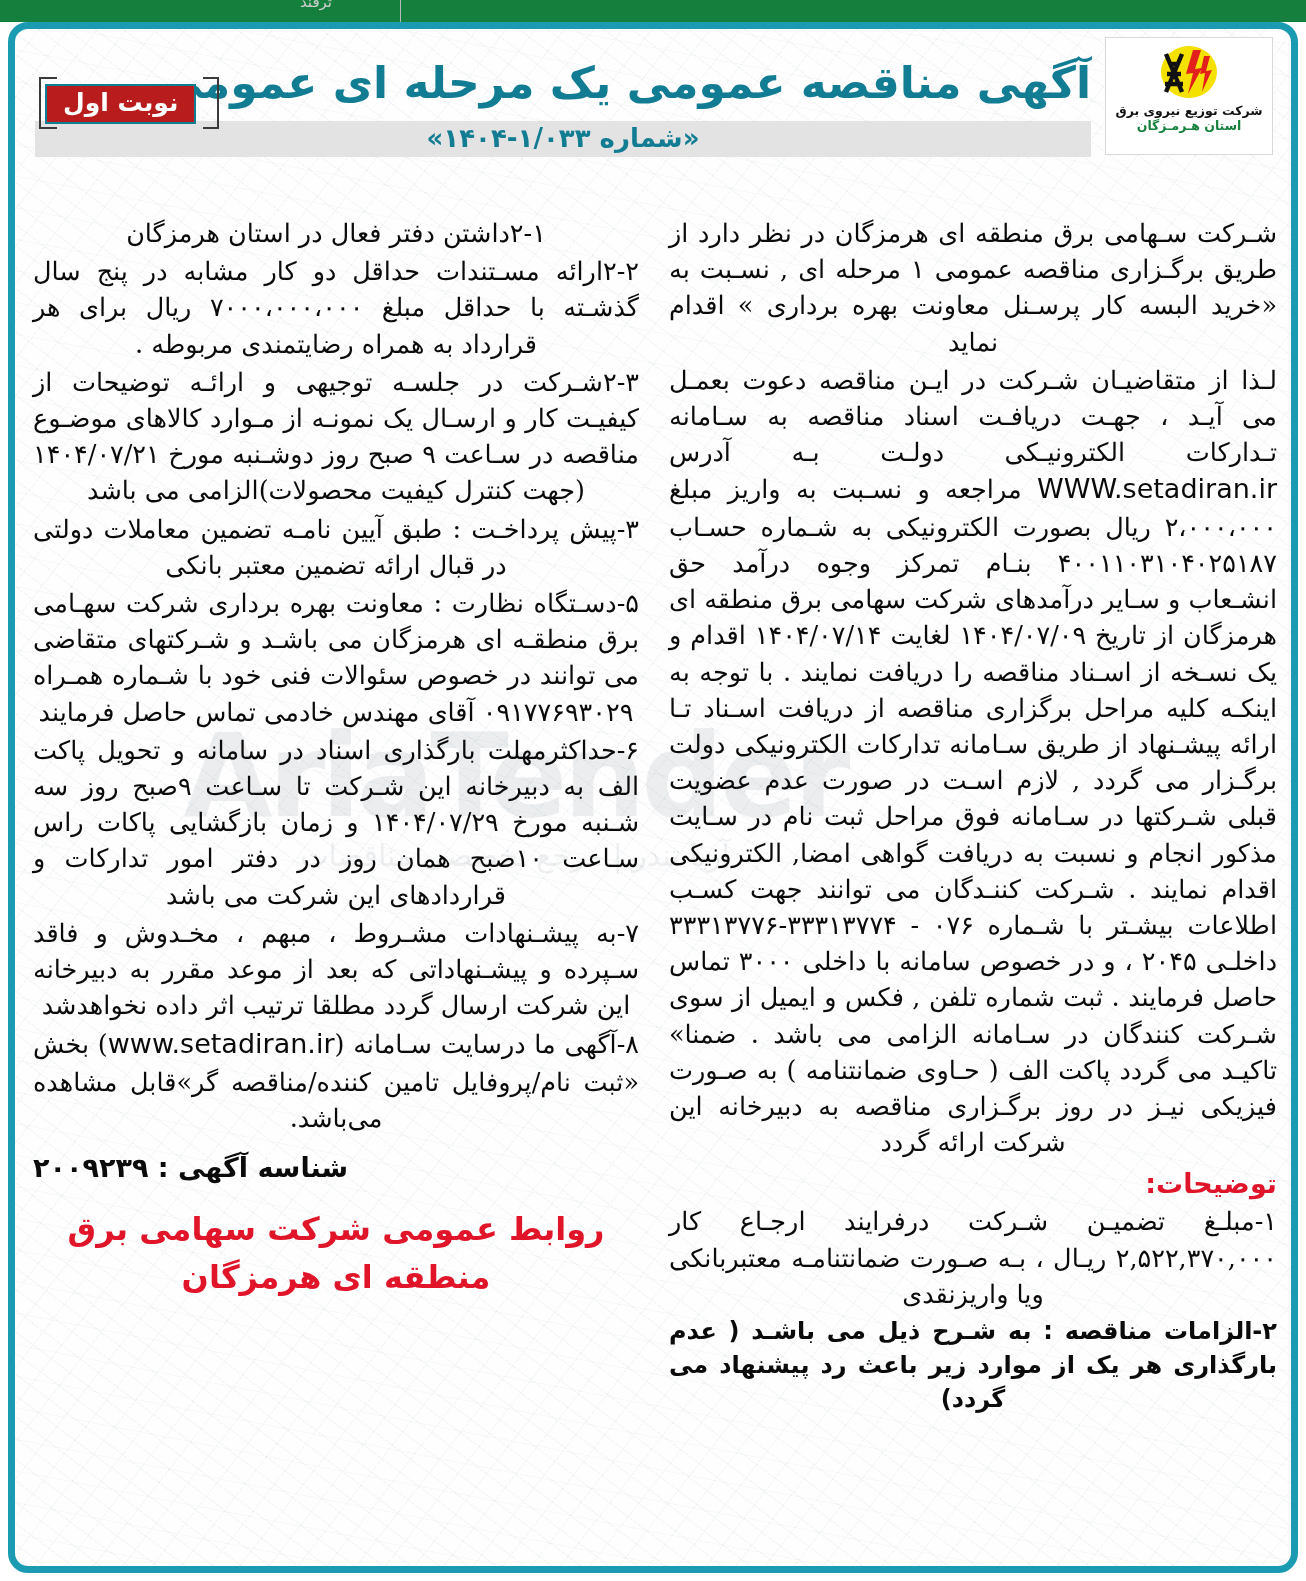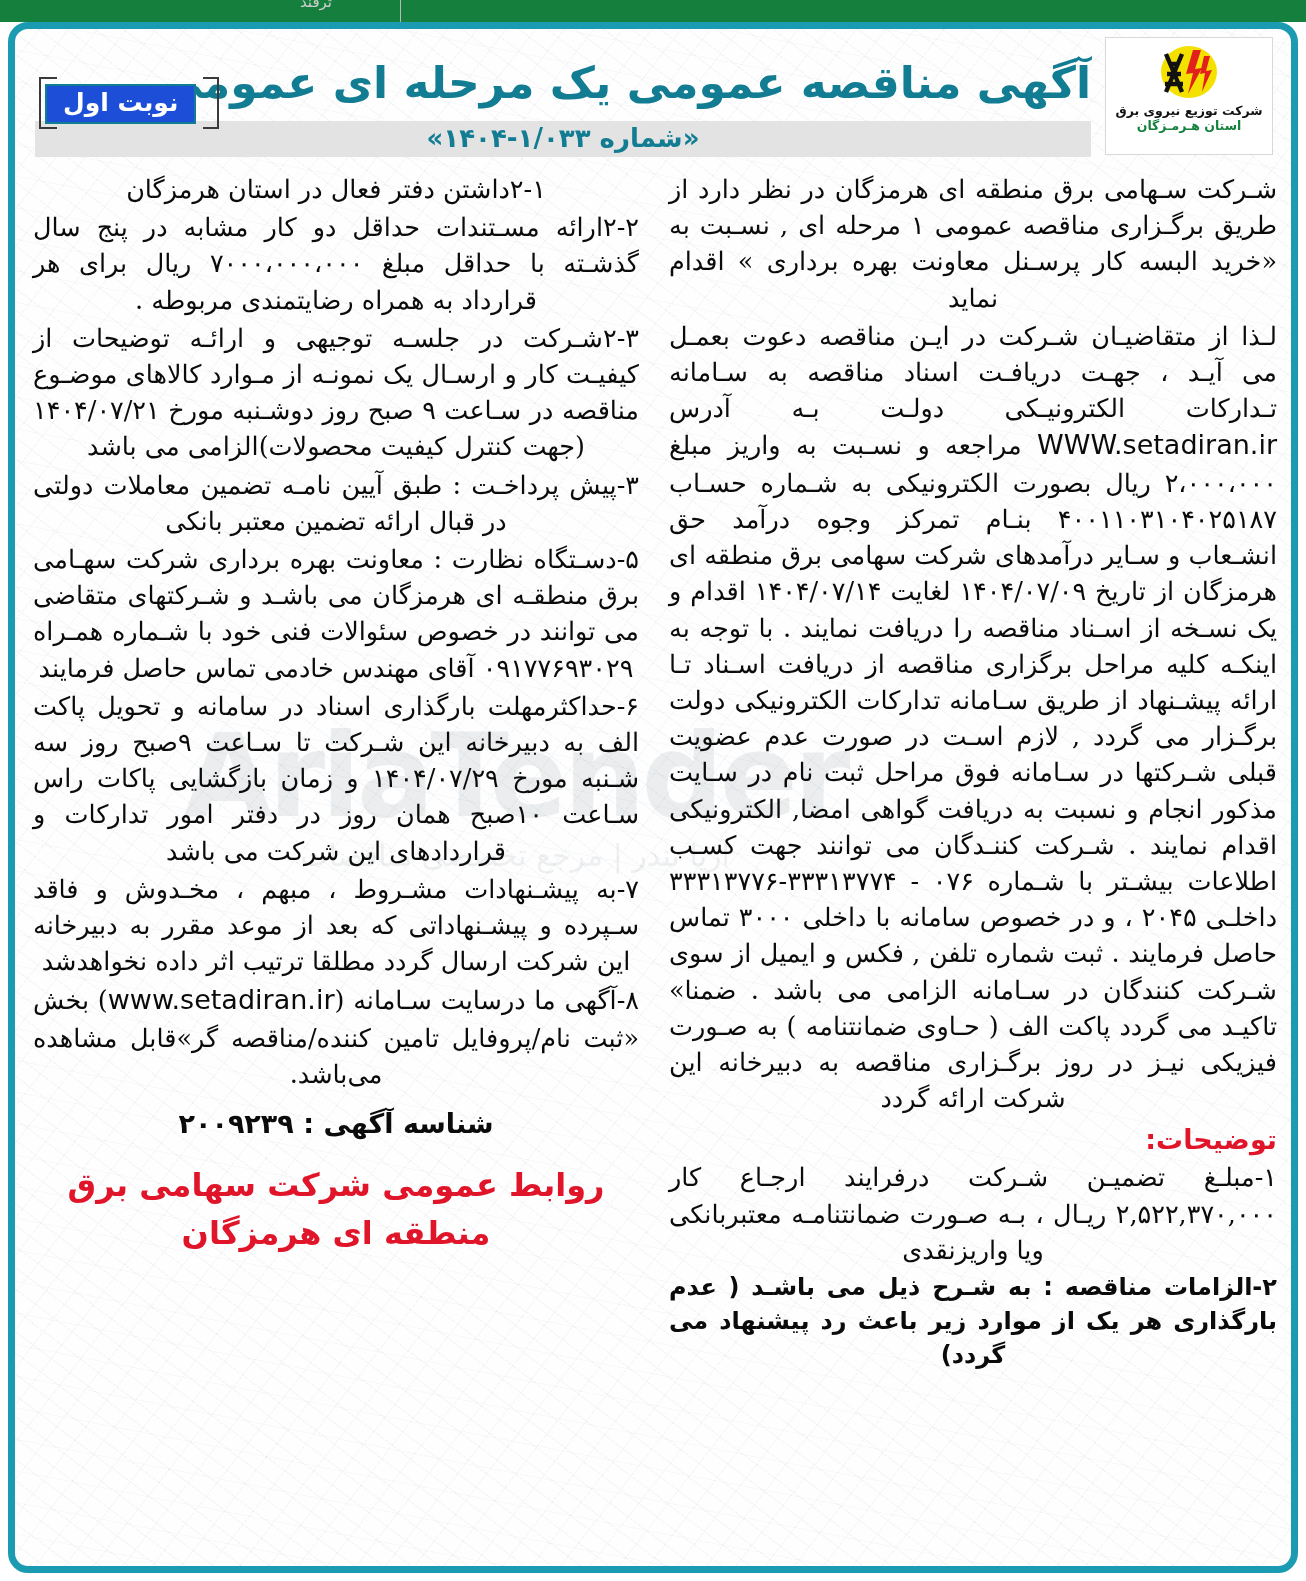--- a/index.html
+++ b/index.html
@@ -96,21 +96,21 @@
     position:absolute;right:200px;left:20px;top:92px;height:36px;
     background:#e3e3e3;
   }
   .subtitle-txt{
     position:absolute;right:200px;left:20px;top:94px;
     text-align:center;
     font-size:26px;font-weight:bold;color:#127c93;
   }
   .badge{
     position:absolute;left:30px;top:55px;
-    background:#1d4ed8;color:#ffffff;
+    background:#b91c1c;color:#ffffff;
     font-size:25px;font-weight:bold;
     padding:2px 16px 5px 16px;
     border:2px solid #0f7d92;
     white-space:nowrap;
   }
   .badge-bracket{
     position:absolute;left:24px;top:48px;width:180px;height:52px;
     border:2px solid #3a3a3a;
     border-left-width:2px;border-right-width:2px;
     border-top:none;border-bottom:none;
@@ -133,20 +133,21 @@
 
   
   .body-cols{
     position:absolute;left:0;top:142px;width:1276px;height:1396px;
     display:flex;flex-direction:row;
   }
   .col{
     width:50%;box-sizing:border-box;
     padding:0 6px;
     position:relative;
+    margin-top:44px;
   }
   .col.right{padding-right:14px;padding-left:16px;}
   .col.left{padding-left:18px;padding-right:14px;}
 
   p.para{
     margin:0 0 2px 0;
     font-size:25.5px;
     line-height:1.42;
     color:#0b0b0b;
     text-align:justify;
@@ -161,21 +162,21 @@
     color:#e0152a;font-weight:bold;font-size:27px;
     text-align:right;margin:8px 0 4px 0;
     font-family:"DejaVu Sans","Liberation Sans",sans-serif;
   }
   p.bold{
     font-weight:bold;
     font-family:"DejaVu Sans","Liberation Sans",sans-serif;
     font-size:24px;line-height:1.42;
   }
   .ad-id{
-    font-weight:bold;font-size:27px;text-align:center;margin-top:16px;
+    font-weight:bold;font-size:27px;text-align:left;margin-top:16px;
     font-family:"DejaVu Sans","Liberation Sans",sans-serif;color:#0b0b0b;
   }
   .signature{
     color:#e0152a;font-weight:bold;font-size:32px;
     text-align:center;line-height:1.5;margin-top:22px;
     font-family:"DejaVu Sans","Liberation Sans",sans-serif;
   }
 </style>
 </head>
 <body>

